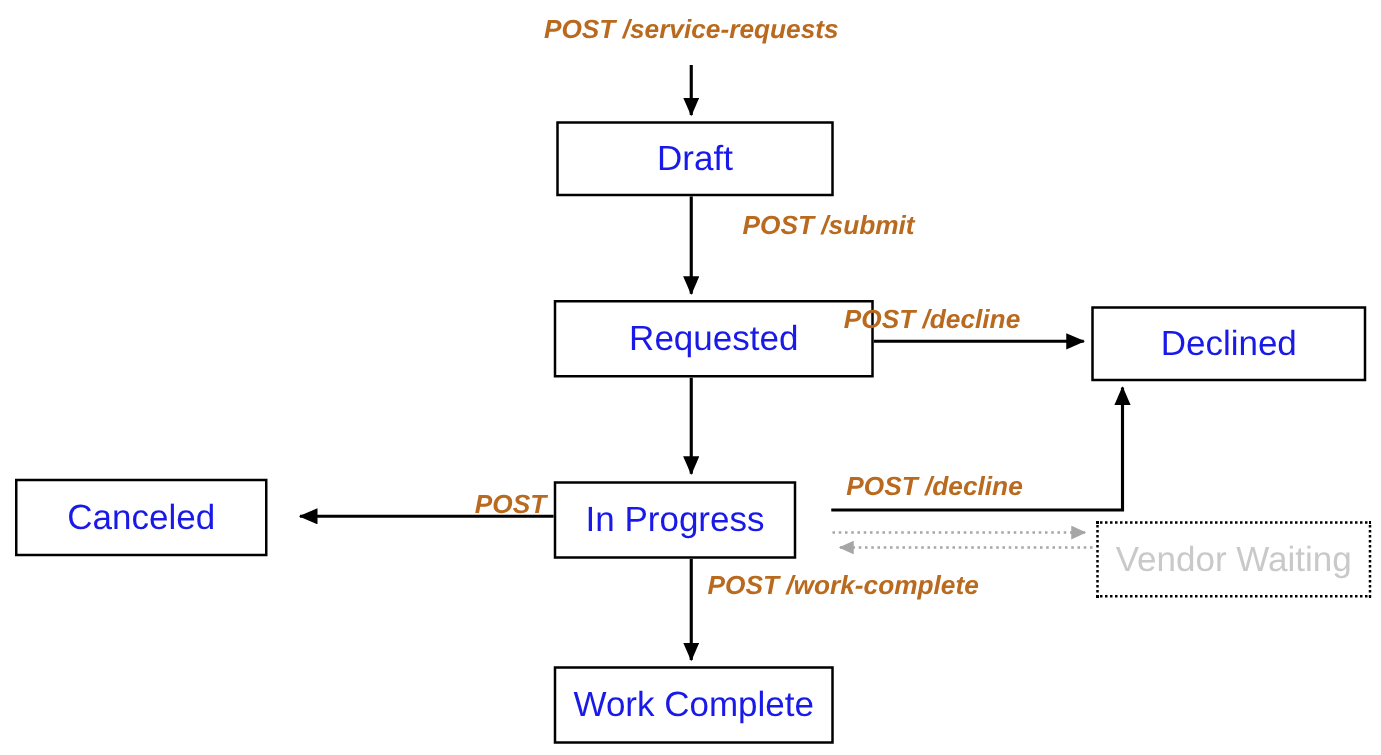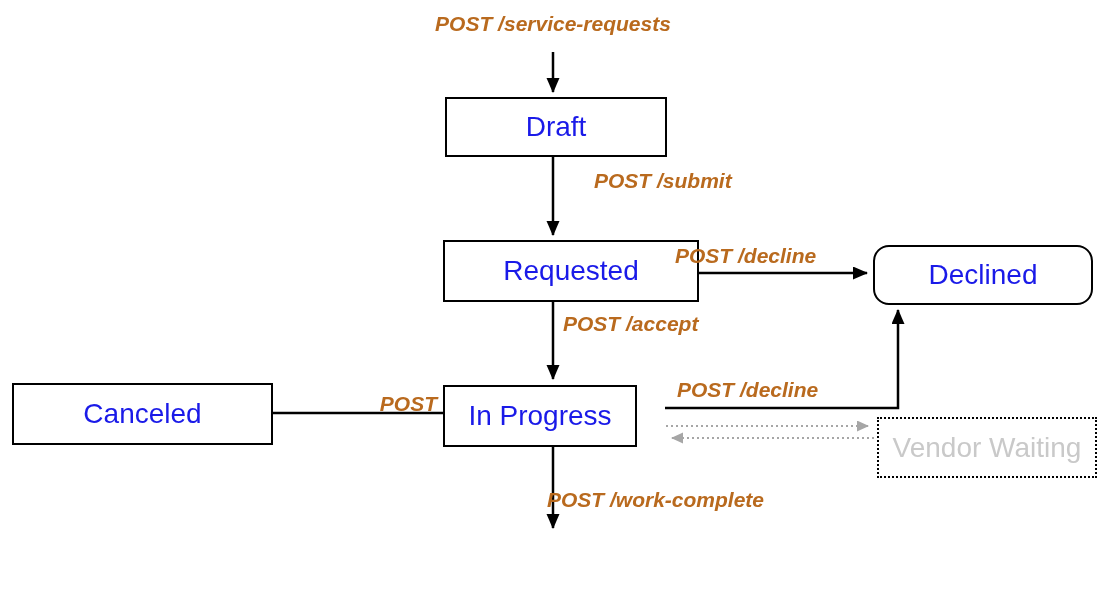--- a/index.html
+++ b/index.html
@@ -64,33 +64,33 @@
     font-size:21px;
     white-space:nowrap;
     font-style:italic;
   }
   .edge-label.centered{transform:translateX(-50%);}
   .edge-label.right-aligned{text-align:right;line-height:31px;}
 
   
   #box-draft{left:445px;top:97px;width:222px;height:60px;}
   #box-requested{left:443px;top:240px;width:256px;height:62px;}
-  #box-declined{left:873px;top:245px;width:220px;height:60px;border-radius:16px;}
+  #box-declined{left:873px;top:245px;width:220px;height:60px;}
   #box-inprogress{left:443px;top:385px;width:194px;height:62px;}
-  #box-canceled{left:12px;top:383px;width:261px;height:62px;}
+  #box-canceled{left:12px;top:383px;width:202px;height:62px;}
   #box-workcomplete{left:443px;top:533px;width:224px;height:62px;}
   #box-vendorwaiting{left:877px;top:417px;width:220px;height:61px;}
 
   #lbl-create{left:553px;top:12px;}
   #lbl-submit{left:563px;top:169px;margin-left:31px;}
   #lbl-decline{left:675px;top:244px;}
   #lbl-accept{left:563px;top:312px;}
   #lbl-cancel{left:677px;top:378px;}
   #lbl-internal{right:668px;top:388px;}
-  #lbl-workcomplete{left:547px;top:457px;margin-top:31px;}
+  #lbl-workcomplete{left:566px;top:457px;}
 </style>
 </head>
 <body>
 
 <div class="canvas">
 
   <svg class="edges-svg" viewBox="0 0 1105 604" xmlns="http://www.w3.org/2000/svg">
     <defs>
       <marker id="ah-black" markerUnits="userSpaceOnUse" markerWidth="16" markerHeight="14" refX="14" refY="6.5" orient="auto">
         <path d="M0 0 L15 6.5 L0 13 Z" class="mk-black"></path>
@@ -119,27 +119,29 @@
   </div>
   <div class="state-box" id="box-declined">
     <span>Declined</span>
   </div>
   <div class="state-box" id="box-inprogress">
     <span>In Progress</span>
   </div>
   <div class="state-box" id="box-canceled">
     <span>Canceled</span>
   </div>
+  <div class="state-box" id="box-workcomplete">
+    <span>Work Complete</span>
+  </div>
   <div class="state-box vendor" id="box-vendorwaiting">
     <span>Vendor Waiting</span>
   </div>
 
   <div class="edge-label centered" id="lbl-create">POST /service-requests</div>
   <div class="edge-label" id="lbl-submit">POST /submit</div>
   <div class="edge-label" id="lbl-decline">POST /decline</div>
-  <div class="edge-label" id="lbl-accept">POST /accept</div>
   <div class="edge-label" id="lbl-cancel">POST /decline</div>
   <div class="edge-label right-aligned" id="lbl-internal">
     <div>POST</div>
   </div>
   <div class="edge-label" id="lbl-workcomplete">POST /work-complete</div>
 
 </div>
 
 </body></html>

